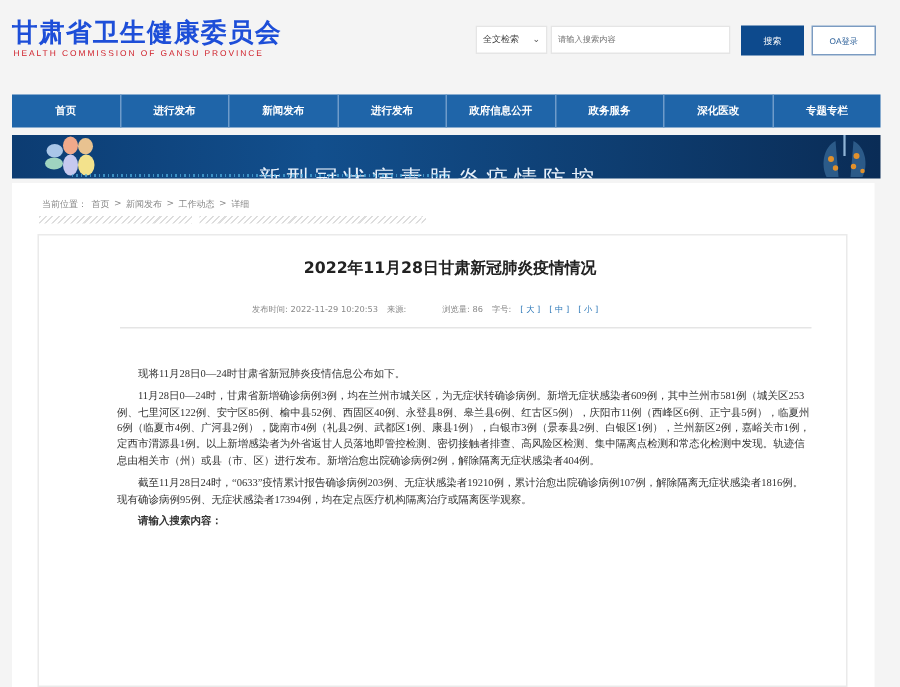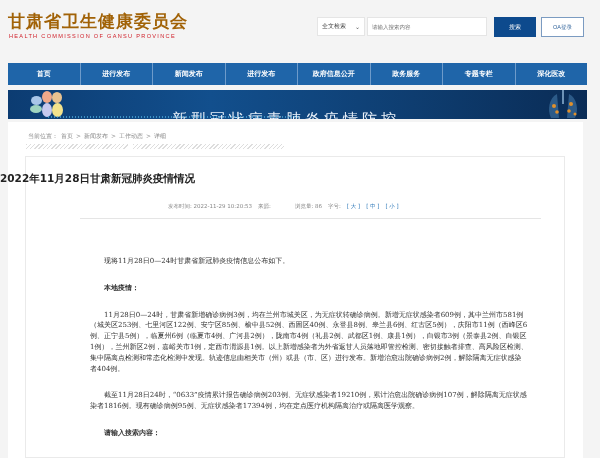--- a/index.html
+++ b/index.html
@@ -1,20 +1,20 @@
 <!DOCTYPE html>
 <html><head>
 <meta charset="utf-8">
 <style>
   * { box-sizing: border-box; margin: 0; padding: 0; }
   html, body { width: 600px; height: 458px; overflow: hidden; }
   body { background: #f4f4f4; font-family: "DejaVu Sans", "Liberation Sans", sans-serif; color: #333; position: relative; }
 
   .header { position: absolute; left: 0; top: 0; width: 600px; height: 58px; }
-  .logo-cn { position: absolute; left: 8px; top: 10px; font-size: 17px; font-weight: bold; color: #a16207; letter-spacing: 1px; font-family: "DejaVu Sans", sans-serif; }
+  .logo-cn { position: absolute; left: 8px; top: 10px; font-size: 17px; font-weight: bold; color: #1d4ed8; letter-spacing: 1px; font-family: "DejaVu Sans", sans-serif; }
   .logo-en { position: absolute; left: 9px; top: 33px; font-size: 5.6px; color: #d0202a; letter-spacing: 1.3px; font-family: "Liberation Sans", sans-serif; }
 
   .search-wrap { position: absolute; left: 317px; top: 17px; height: 20px; display: flex; }
   .search-select { width: 48px; height: 19px; background: #fff; border: 1px solid #e5e5e5; font-size: 6px; color: #444; display: flex; align-items: center; justify-content: space-between; padding: 0 4px; }
   .search-select .chev { font-size: 6px; color: #555; }
   .search-input { margin-left: 2px; width: 120px; height: 19px; background: #fff; border: 1px solid #e5e5e5; font-size: 5.5px; color: #999; padding: 0 4px; font-family: "DejaVu Sans", sans-serif; outline: none; }
   .search-btn { position: absolute; left: 494px; top: 17px; width: 42px; height: 20px; background: #0d4a8d; color: #fff; font-size: 6px; border: none; display: flex; align-items: center; justify-content: center; }
   .oa-btn { position: absolute; left: 541px; top: 17px; width: 43px; height: 20px; background: #fff; color: #2b5f98; border: 1px solid #7b9bc1; font-size: 5.5px; display: flex; align-items: center; justify-content: center; }
 
   .nav { position: absolute; left: 8px; top: 63px; width: 579px; height: 22px; background: #1f65a9; display: flex; }
@@ -25,27 +25,27 @@
   .banner-title { position: absolute; left: 164px; top: 20px; font-size: 15px; color: #e9f1fa; letter-spacing: 4px; font-family: Liberation Mono, monospace; }
   .banner-dots { position: absolute; left: 40px; bottom: 1px; width: 250px; height: 2px; background: repeating-linear-gradient(90deg, #4fb0e0 0 1px, transparent 1px 3px); opacity: 0.7; }
   .petal { position: absolute; border-radius: 50% 50% 50% 50%; }
   .lungs { position: absolute; right: 4px; top: 0; width: 40px; height: 29px; }
 
   .content-box { position: absolute; left: 8px; top: 122px; width: 575px; height: 336px; background: #fff; }
   .breadcrumb { position: absolute; left: 20px; top: 10px; font-size: 6px; color: #888; display: flex; gap: 3px; }
   .breadcrumb .sep { color: #888; }
   .hatch { position: absolute; left: 18px; top: 22px; width: 255px; height: 5px; background: repeating-linear-gradient(135deg, #ddd 0 1px, transparent 1px 3px); }
 
-  .title { position: absolute; left: 0; top: 172px; width: 600px; text-align: left; font-size: 10.5px; font-weight: bold; color: #222; }
+  .title { position: absolute; left: 0; top: 172px; width: 600px; text-align: center; font-size: 10.5px; font-weight: bold; color: #222; }
   .meta { position: absolute; left: 168px; top: 203px; font-size: 5.5px; color: #888; display: flex; gap: 6px; }
   .meta .sz { color: #2d78b8; }
   .meta-line { position: absolute; left: 80px; top: 218px; width: 461px; height: 1px; background: #e5e5e5; }
 
   .body-text { position: absolute; left: 74px; top: 240px; width: 470px; font-size: 7px; line-height: 10.8px; color: #333; font-family: "DejaVu Serif", serif; }
-  .body-text p { margin: 16px; }
+  .body-text p { margin: 4px; font-family: Liberation Serif, serif; }
   .indent { text-indent: 14px; }
   .bold { font-weight: bold; text-indent: 0; padding-left: 0; }
   .box-main { position: absolute; left: 25px; top: 156px; width: 540px; height: 302px; background: #fff; border: 1px solid #eaeaea; }
 </style>
 </head>
 <body>
 
 <div class="header">
   <div class="logo-cn">甘肃省卫生健康委员会</div>
   <div class="logo-en">HEALTH COMMISSION OF GANSU PROVINCE</div>
@@ -61,22 +61,22 @@
   <button class="oa-btn">OA登录</button>
 </div>
 
 <div class="nav">
   <div class="nav-item">首页</div>
   <div class="nav-item">进行发布</div>
   <div class="nav-item">新闻发布</div>
   <div class="nav-item">进行发布</div>
   <div class="nav-item">政府信息公开</div>
   <div class="nav-item">政务服务</div>
+  <div class="nav-item">深化医改</div>
   <div class="nav-item">专题专栏</div>
-  <div class="nav-item">深化医改</div>
 </div>
 
 <div class="banner">
   <div>
     <div class="petal" style="left:34px;top:1px;width:10px;height:12px;background:#f0a98a;"></div>
     <div class="petal" style="left:44px;top:2px;width:10px;height:11px;background:#e8c290;"></div>
     <div class="petal" style="left:23px;top:6px;width:11px;height:9px;background:#a9c6e8;"></div>
     <div class="petal" style="left:22px;top:15px;width:12px;height:8px;background:#9fd4c0;"></div>
     <div class="petal" style="left:34px;top:13px;width:10px;height:14px;background:#c6c9ef;"></div>
     <div class="petal" style="left:44px;top:13px;width:11px;height:14px;background:#f3e28c;"></div>
@@ -121,17 +121,16 @@
   <span style="margin-left:18px;"><span>浏览量:</span> <span>86</span></span>
   <span>字号:</span>
   <span class="sz">[ 大 ]</span>
   <span class="sz">[ 中 ]</span>
   <span class="sz">[ 小 ]</span>
 </div>
 <div class="meta-line"></div>
 
 <div class="body-text">
   <p class="indent">现将11月28日0—24时甘肃省新冠肺炎疫情信息公布如下。</p>
-  <p class="indent bold" style="text-indent:14px;">本地疫情：</p>
   <p class="indent">11月28日0—24时，甘肃省新增确诊病例3例，均在兰州市城关区，为无症状转确诊病例。新增无症状感染者609例，其中兰州市581例（城关区253例、七里河区122例、安宁区85例、榆中县52例、西固区40例、永登县8例、皋兰县6例、红古区5例），庆阳市11例（西峰区6例、正宁县5例），临夏州6例（临夏市4例、广河县2例），陇南市4例（礼县2例、武都区1例、康县1例），白银市3例（景泰县2例、白银区1例），兰州新区2例，嘉峪关市1例，定西市渭源县1例。以上新增感染者为外省返甘人员落地即管控检测、密切接触者排查、高风险区检测、集中隔离点检测和常态化检测中发现。轨迹信息由相关市（州）或县（市、区）进行发布。新增治愈出院确诊病例2例，解除隔离无症状感染者404例。</p>
   <p class="indent">截至11月28日24时，“0633”疫情累计报告确诊病例203例、无症状感染者19210例，累计治愈出院确诊病例107例，解除隔离无症状感染者1816例。现有确诊病例95例、无症状感染者17394例，均在定点医疗机构隔离治疗或隔离医学观察。</p>
   <p class="indent bold" style="text-indent:14px;">请输入搜索内容：</p>
 </div>
 
 </body></html>

